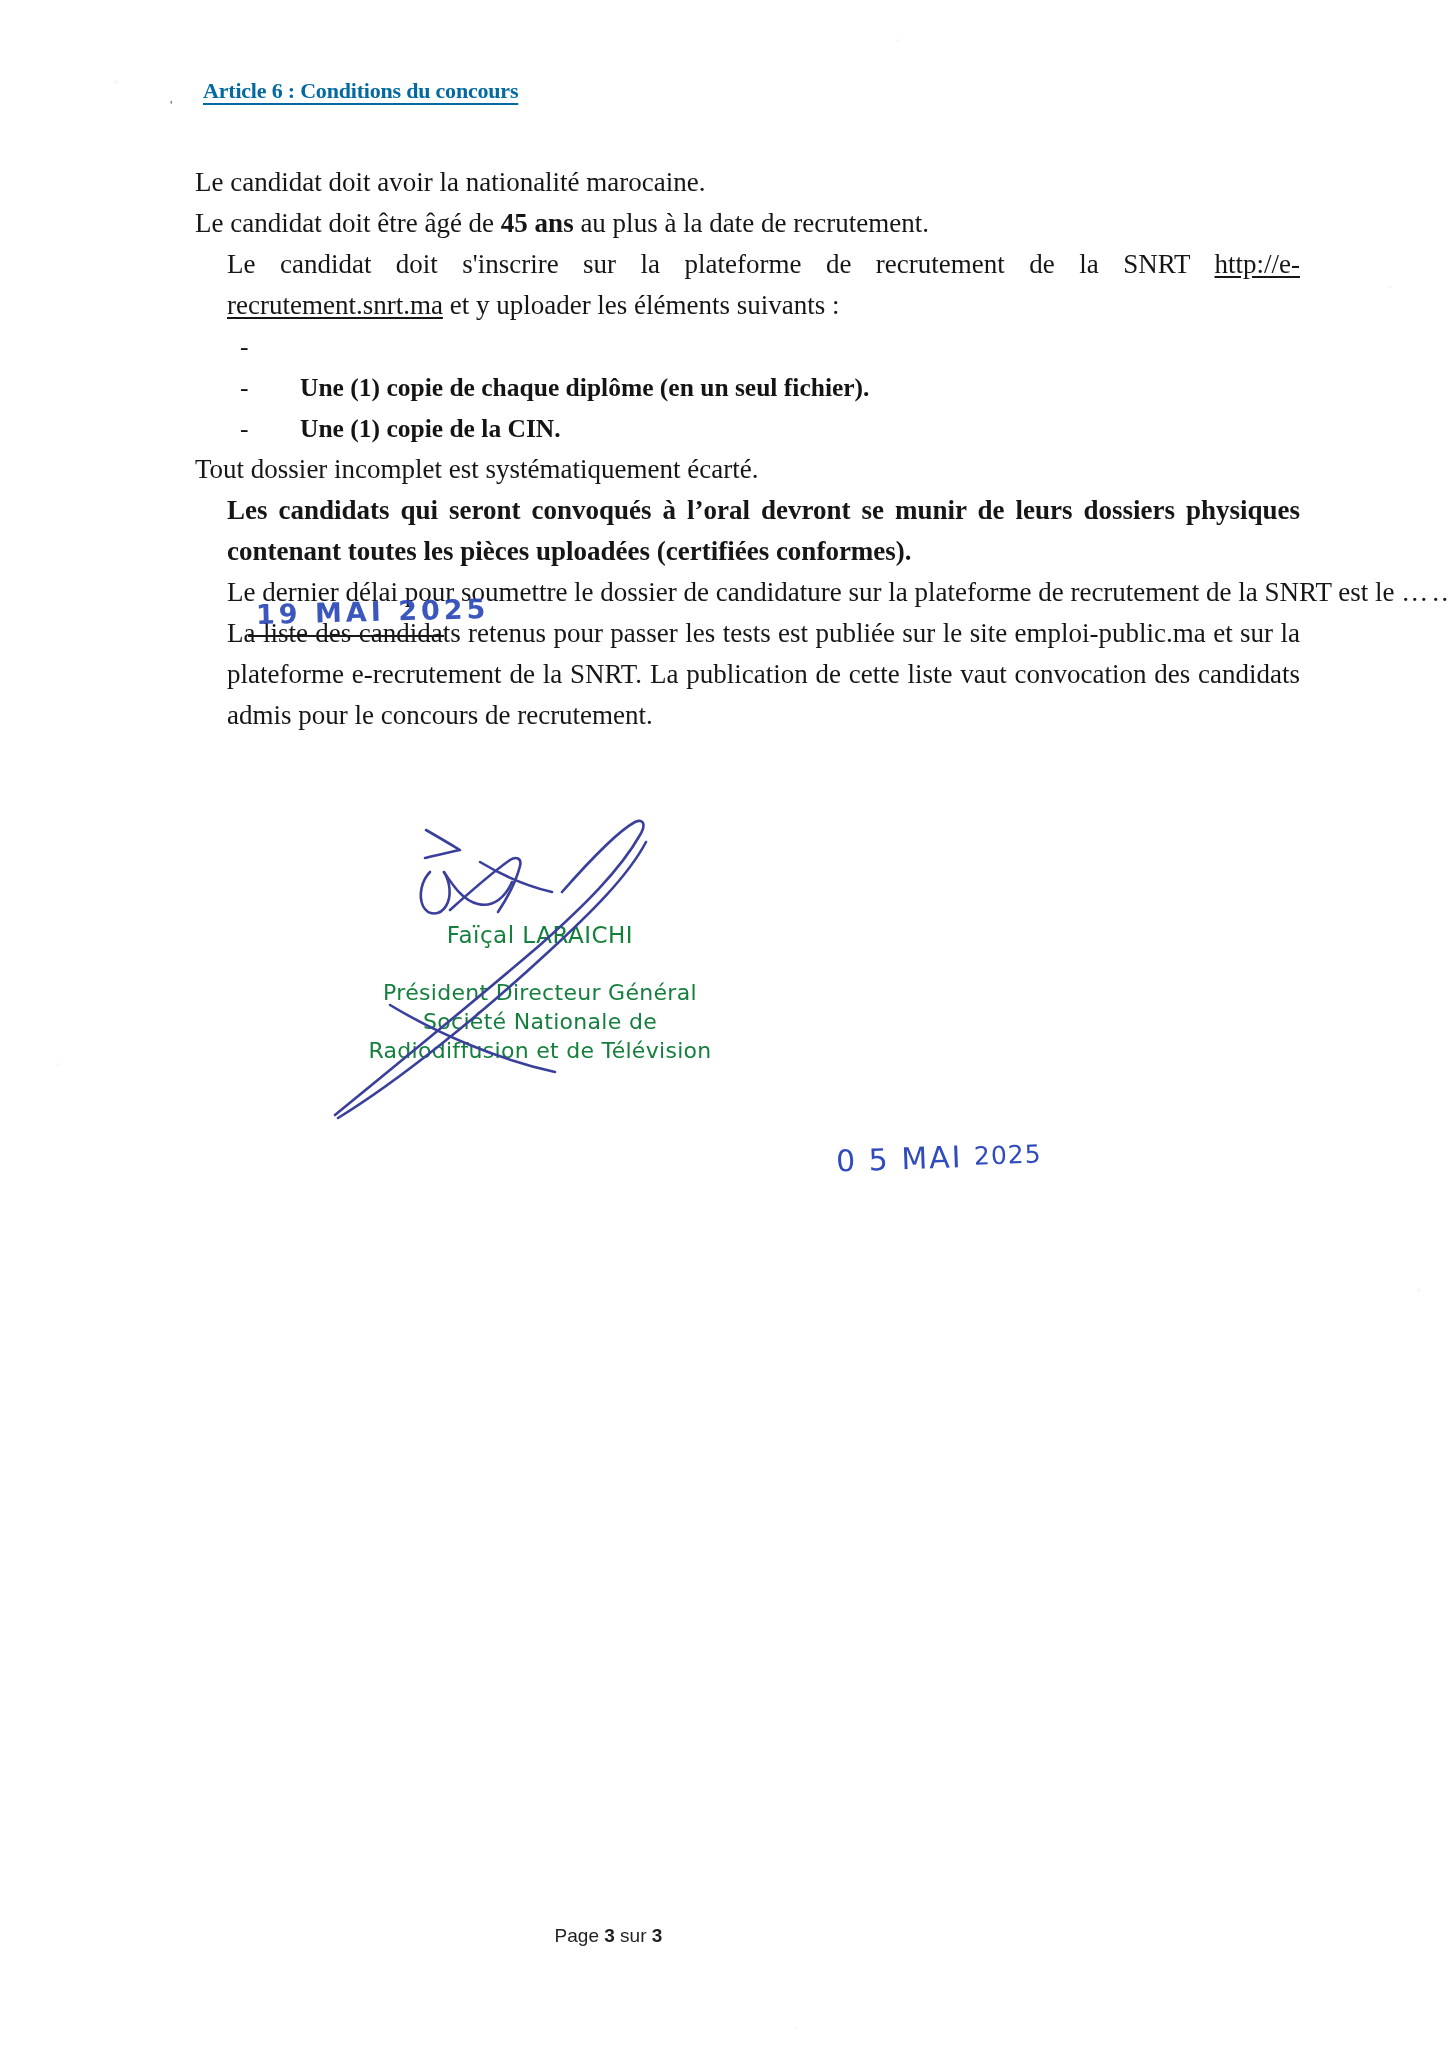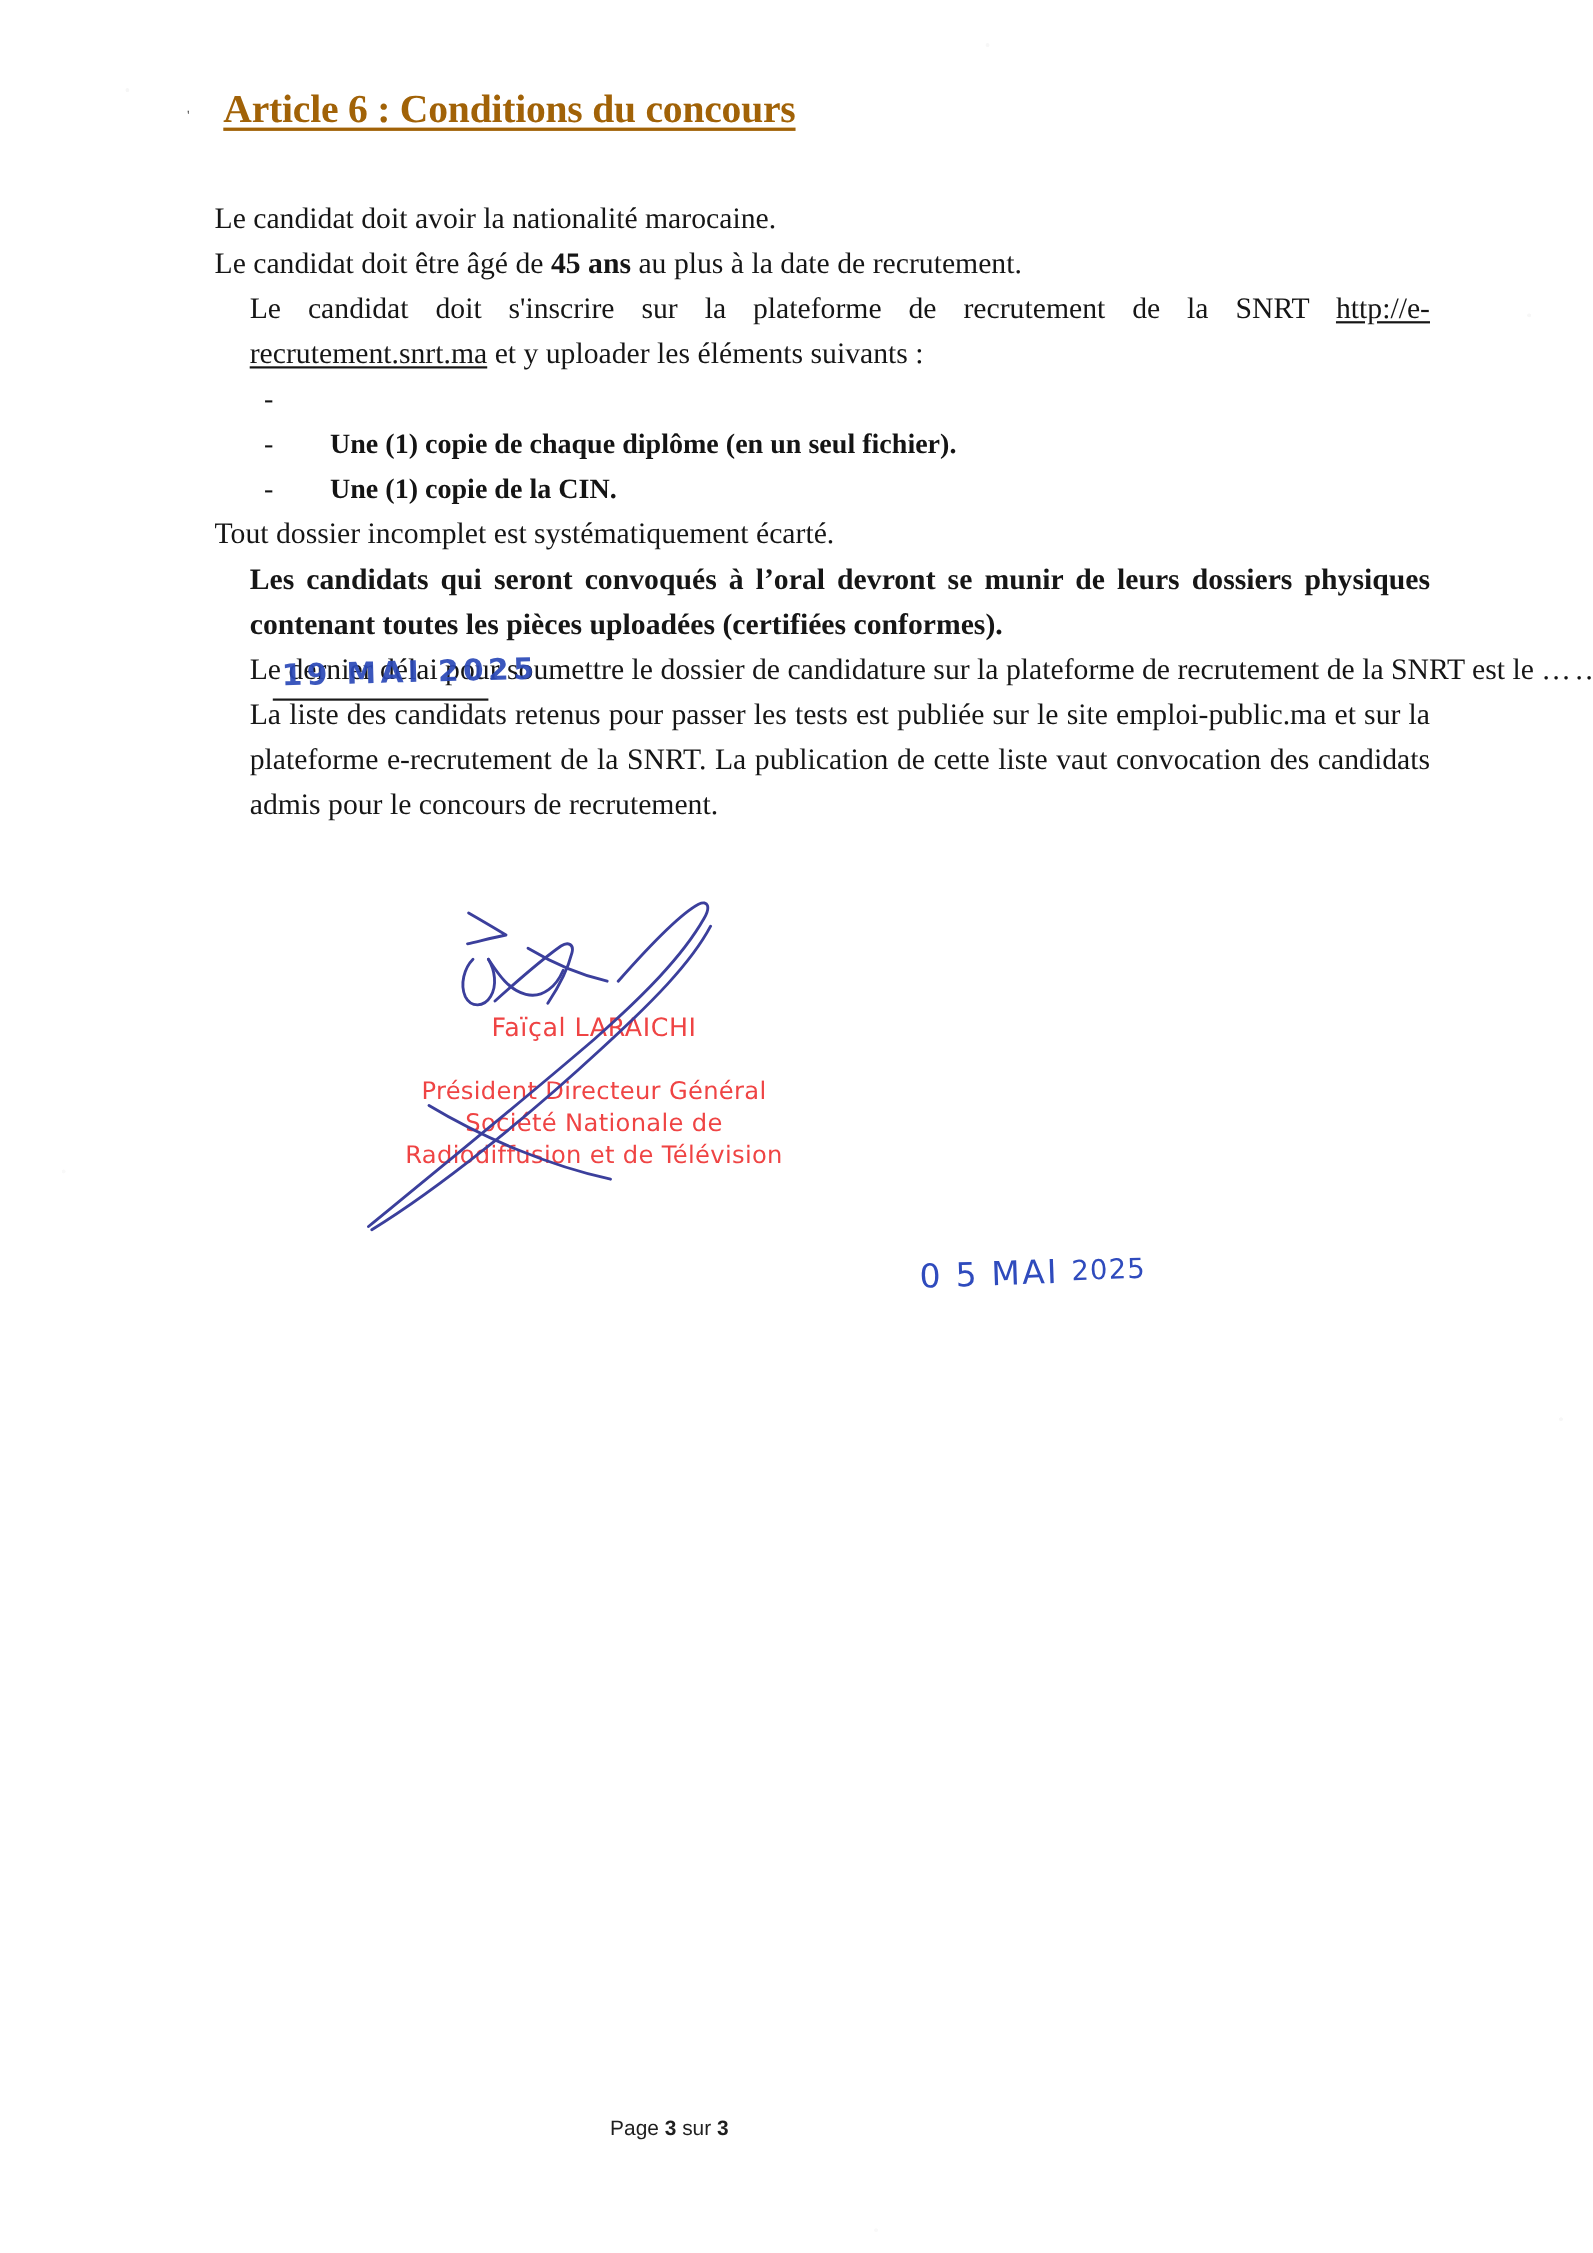--- a/index.html
+++ b/index.html
@@ -31,23 +31,23 @@
       radial-gradient(circle at 98% 63%, rgba(0,0,0,0.03) 0 1.5px, transparent 2px),
       radial-gradient(circle at 55% 99%, rgba(0,0,0,0.025) 0 1.5px, transparent 2px);
   }
   .content {
     position: absolute;
     left: 195px;
     top: 78px;
     width: 1105px;
   }
   .doc-heading {
-    font-size: 36px;
+    font-size: 22px;
     font-weight: bold;
-    color: #a16207;
+    color: #0369a1;
     text-decoration: underline;
     text-underline-offset: 5px;
     letter-spacing: -0.2px;
     margin: 0 0 58px 8px;
     display: inline-block;
   }
   .tick-mark {
     position: absolute;
     left: 170px;
     top: 98px;
@@ -119,21 +119,21 @@
     transform: rotate(-1.5deg);
     opacity: 0.92;
   }
   
   .stamp-block {
     position: absolute;
     left: 330px;
     top: 920px;
     width: 420px;
     font-family: "DejaVu Sans", "Liberation Sans", sans-serif;
-    color: #ef4444;
+    color: #15803d;
     text-align: center;
     line-height: 1.32;
   }
   .stamp-name {
     font-size: 23px;
     letter-spacing: 0.5px;
   }
   .stamp-role {
     font-size: 22px;
     margin-top: 28px;

